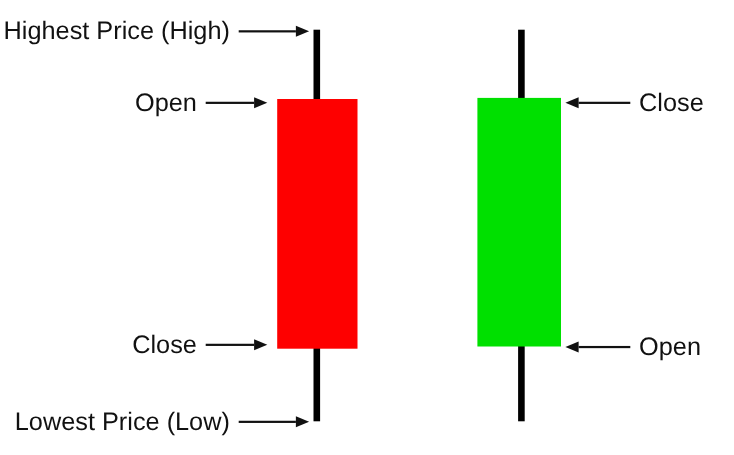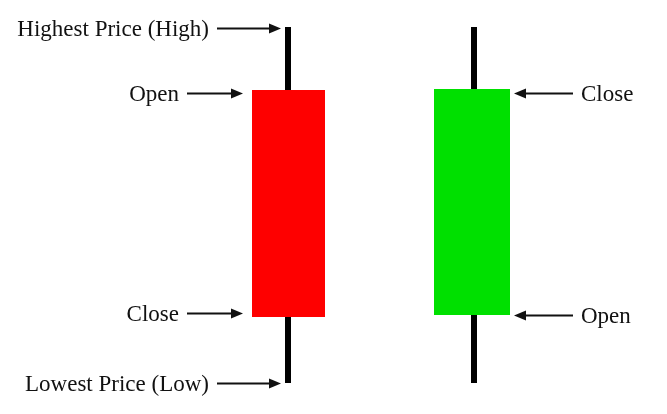--- a/index.html
+++ b/index.html
@@ -5,21 +5,21 @@
   html, body {
     margin: 0;
     padding: 0;
     background: #ffffff;
   }
   .stage {
     position: relative;
     width: 667px;
     height: 414px;
     background: var(--background, #ffffff);
-    font-family: Liberation Serif, serif;
+    font-family: Liberation Sans, sans-serif;
     overflow: hidden;
   }
   .candle { position: absolute; top: 0; left: 0; width: 0; height: 0; }
   .wick {
     position: absolute;
     width: 6px;
     background: var(--wick, #000000);
   }
   .body {
     position: absolute;

